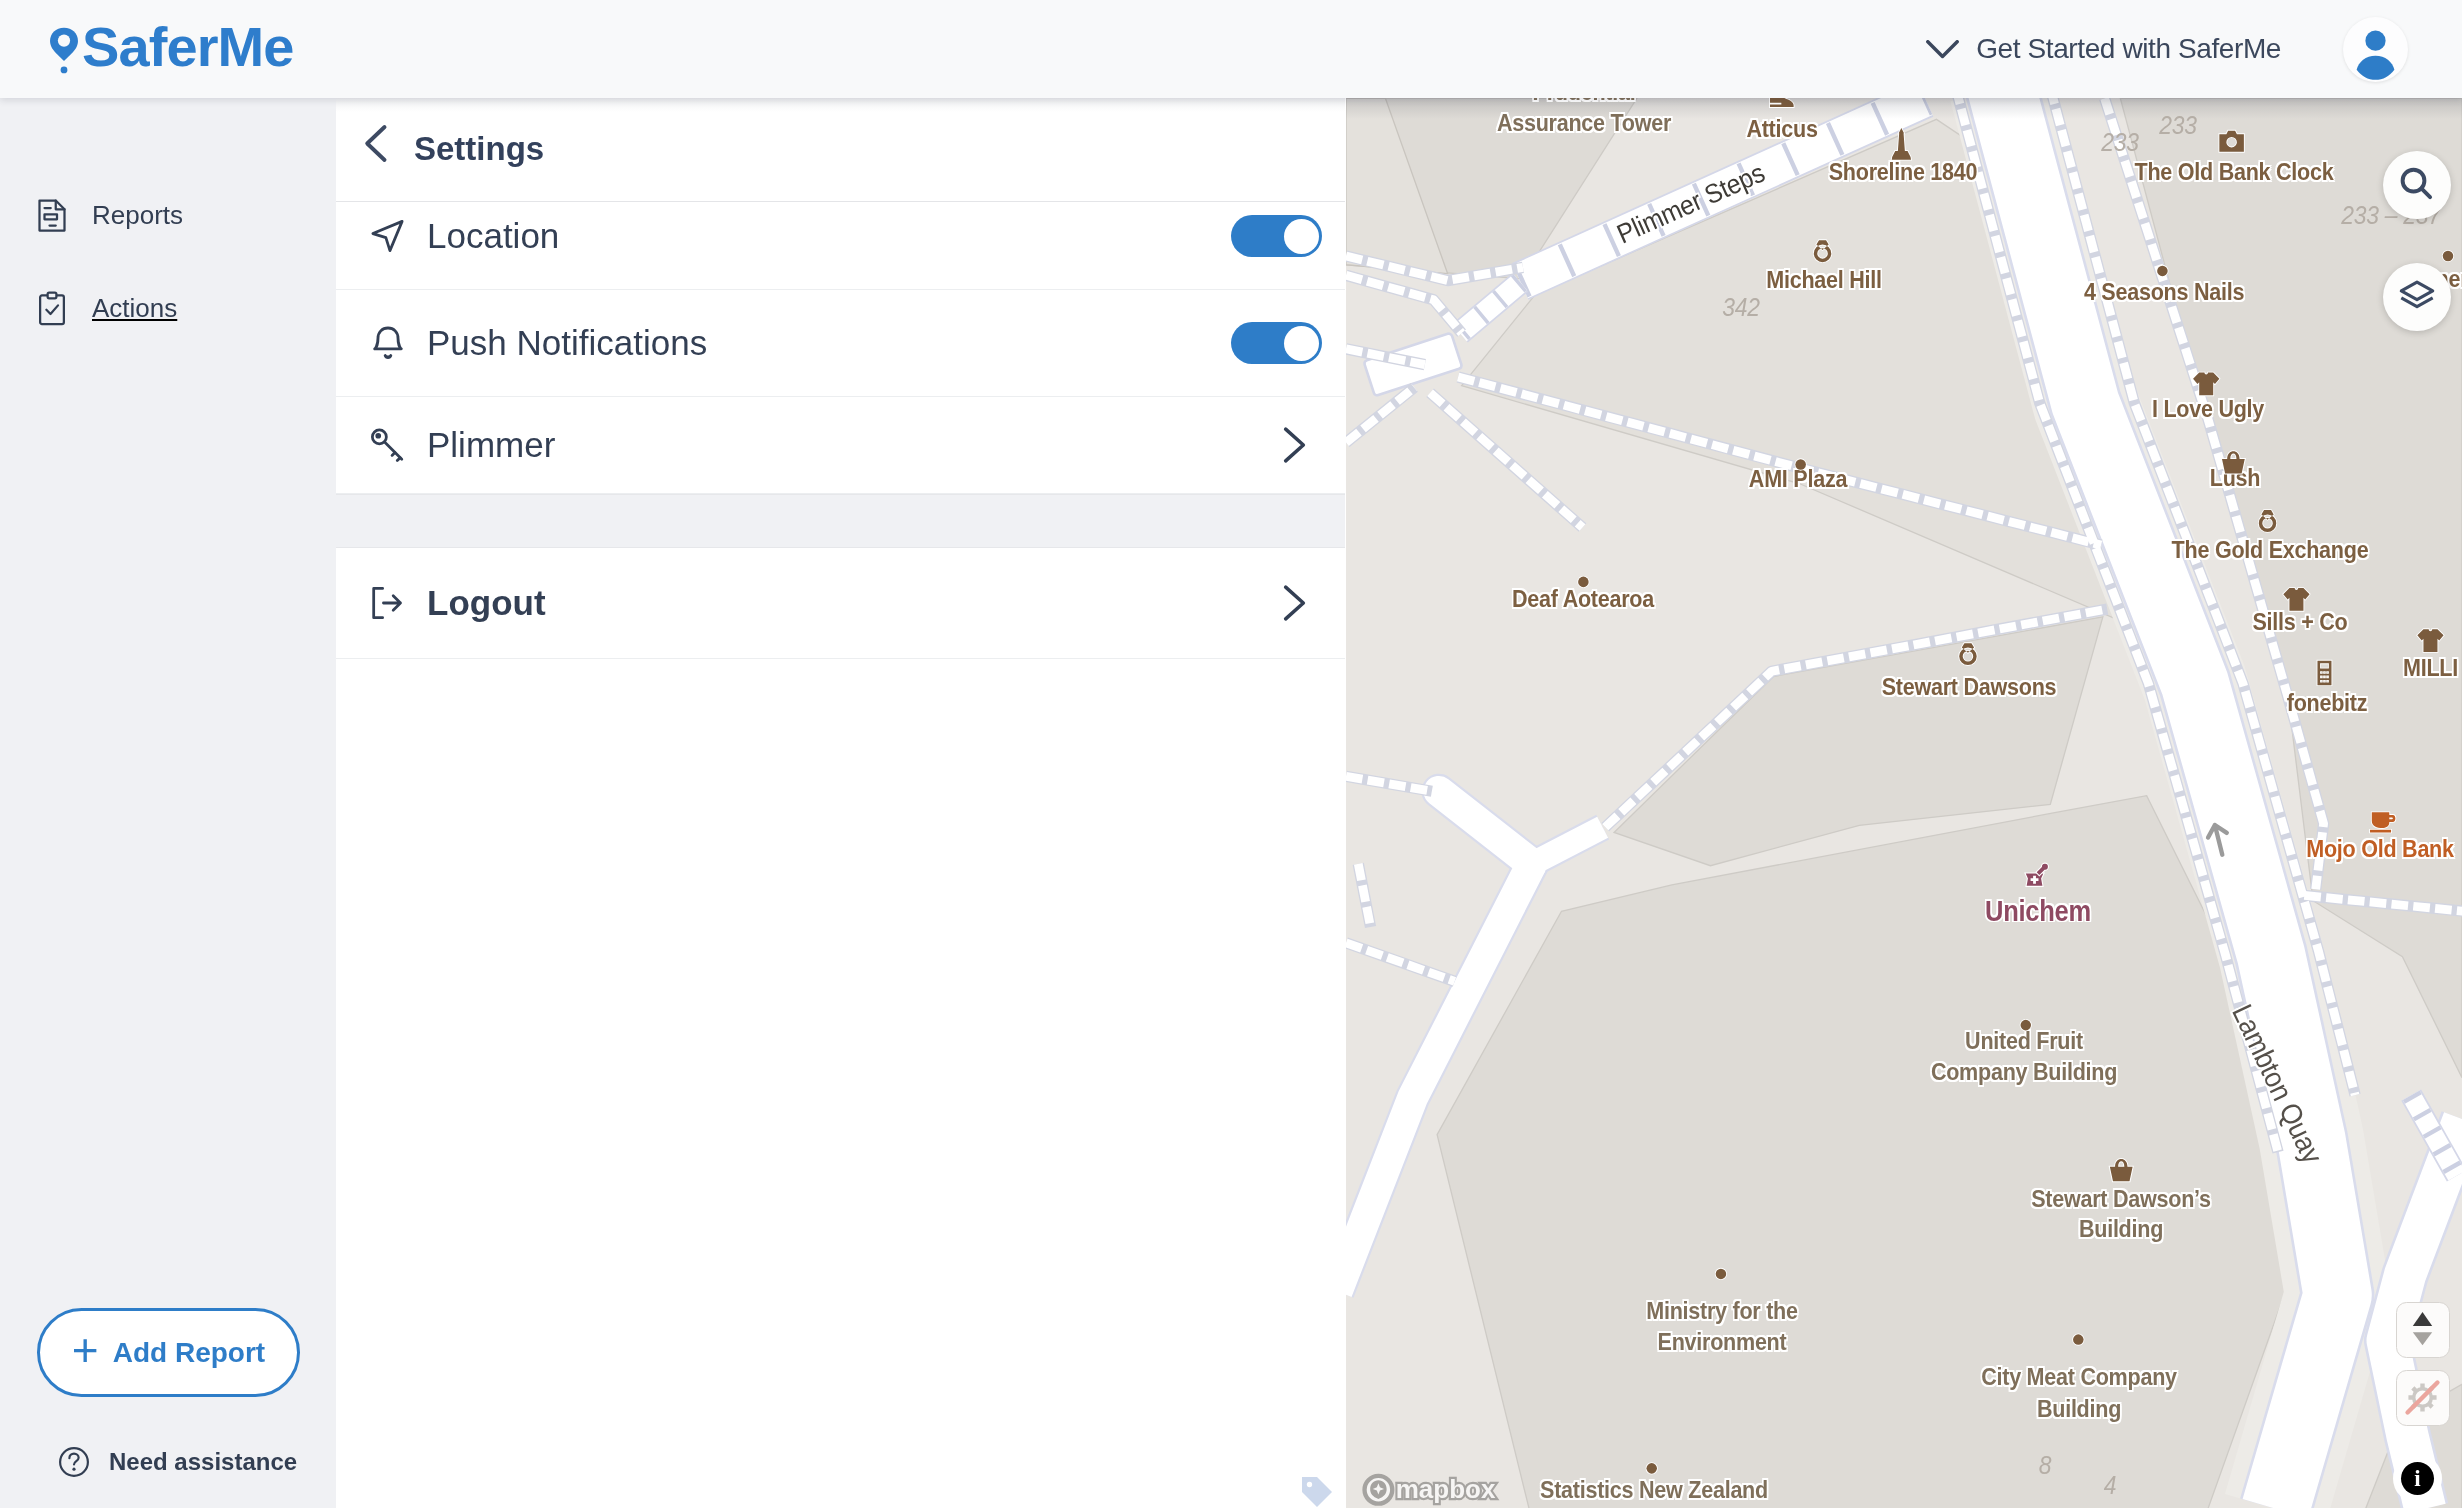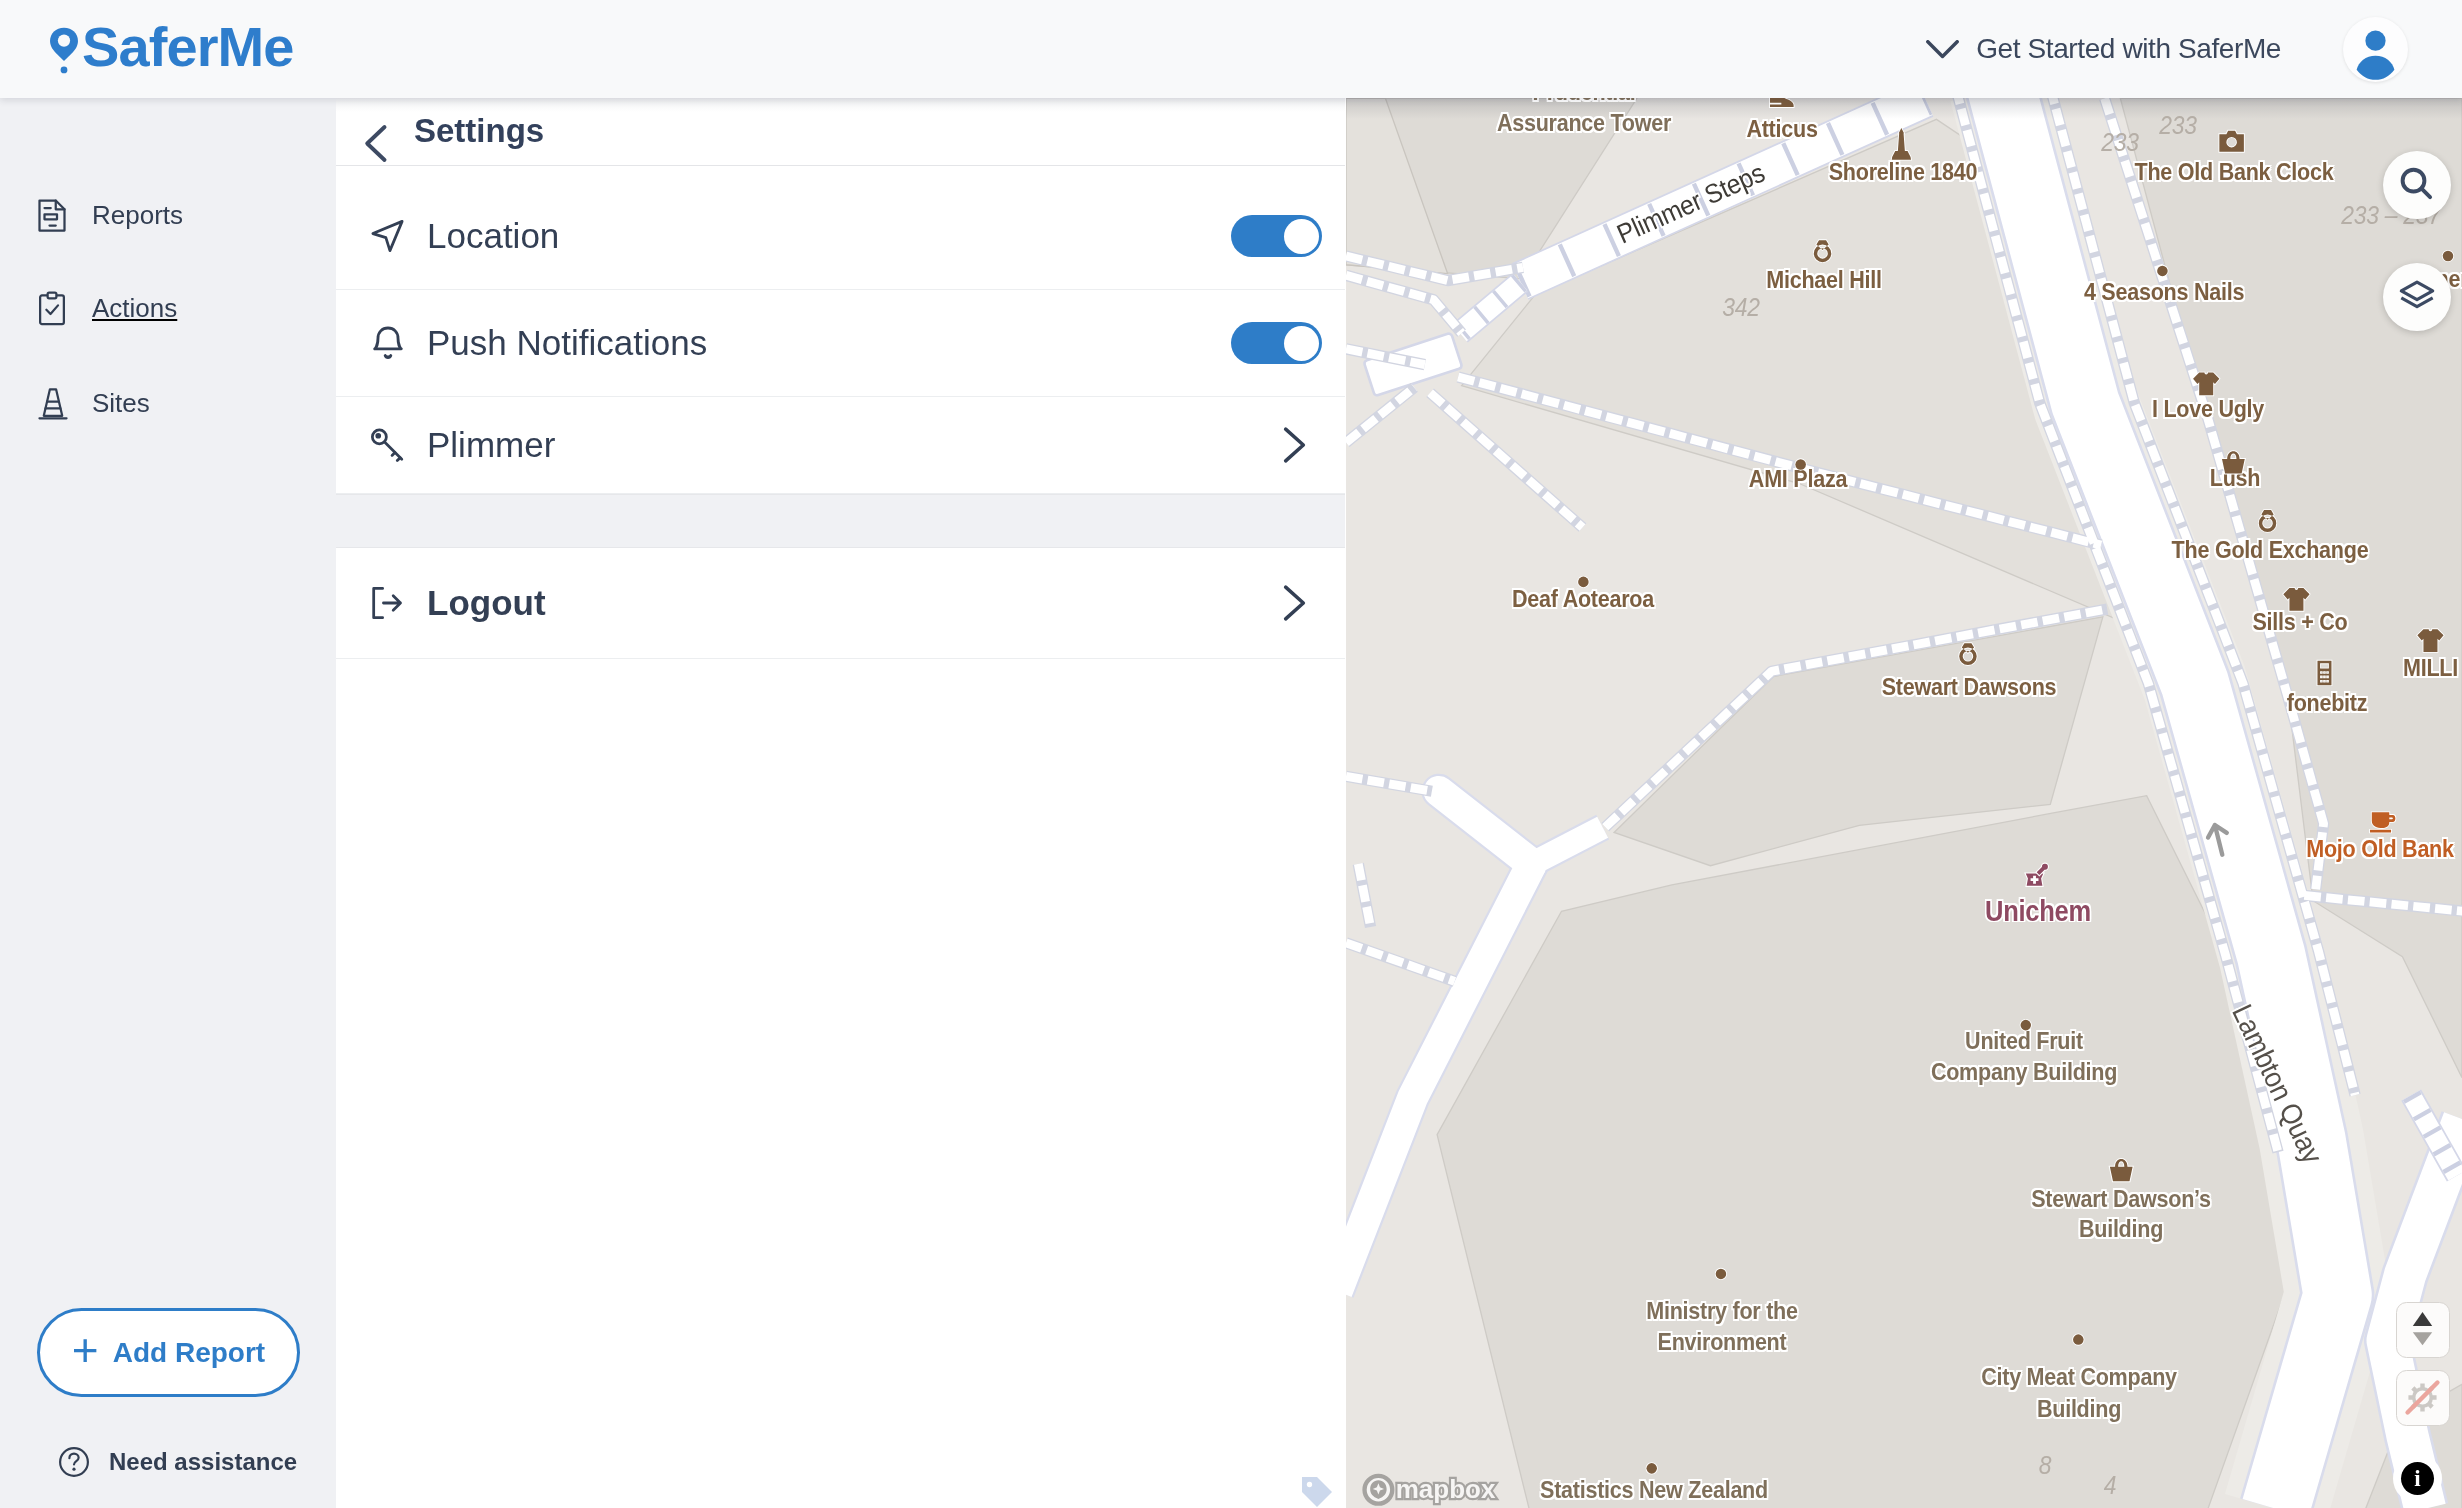--- a/index.html
+++ b/index.html
@@ -19,21 +19,21 @@
   .side-item .lbl { font-size:26px; color:#323e52; margin-left:92px; }
   .side-item svg { position:absolute; left:37px; }
   .addreport { position:absolute; left:37px; top:1210px; width:263px; height:89px; border:3.5px solid #2e7dc8; border-radius:45px; background:#fff; display:flex; align-items:center; justify-content:center; gap:14px; }
   .addreport .plus { font-size:46px; color:#2e7dc8; font-weight:300; line-height:1; margin-top:-5.3px; }
   .addreport .t { font-size:28px; color:#2e7dc8; font-weight:bold; }
   .assist { position:absolute; left:0; top:1346px; width:100%; height:35px; display:flex; align-items:center; }
   .assist .lbl { font-size:24px; color:#323e52; font-weight:bold; margin-left:109px; }
   .assist svg { position:absolute; left:58px; }
   
   .panel { position:absolute; left:336px; top:98px; width:1009px; height:1411px; background:#fff; z-index:10; }
-  .p-head { position:absolute; left:0; top:0; width:100%; height:68px; border-bottom:1.8px solid #e4e5e8; }
+  .p-head { position:absolute; left:0; top:0; width:100%; height:104px; border-bottom:1.8px solid #e4e5e8; }
   .p-head .title { position:absolute; left:78px; top:50%; transform:translateY(-52%); font-size:33px; font-weight:bold; color:#33415c; }
   .backchev { position:absolute; left:26px; top:26px; }
   .rows { position:absolute; left:0; top:85px; width:100%; }
   .row { position:relative; width:100%; height:107px; border-bottom:1.8px solid #eceef0; }
   .row .ic { position:absolute; left:32px; top:50%; transform:translateY(-50%); }
   .row .lbl { position:absolute; left:91px; top:50%; transform:translateY(-50%); font-size:35px; color:#333f54; }
   .toggle { position:absolute; right:23px; top:50%; transform:translateY(-50%); width:91px; height:42px; background:#2e7dc8; border-radius:21px; }
   .toggle::after { content:""; position:absolute; right:3.5px; top:3.5px; width:35px; height:35px; background:#fff; border-radius:50%; }
   .chev { position:absolute; right:39px; top:50%; transform:translateY(-50%); }
   .graygap { width:100%; height:54px; background:#f0f1f4; border-top:1.8px solid #e6e7ea; border-bottom:1.8px solid #e6e7ea; }
@@ -87,28 +87,20 @@
       </svg>
       <div class="lbl">Reports</div>
     </div>
     <div class="side-item" style="top:184px;text-decoration:underline;">
       <svg width="30" height="35" viewBox="0 0 24 28" fill="none" stroke="#323e52" stroke-width="1.8" stroke-linejoin="round" stroke-linecap="round">
         <rect x="2.5" y="3.5" width="19" height="23" rx="1.5"></rect>
         <rect x="8.5" y="1.2" width="7" height="4.6" rx="1.2" fill="#f0f1f4"></rect>
         <path d="M7.5 15 L10.8 18.4 L16.8 11.5"></path>
       </svg>
       <div class="lbl">Actions</div>
-    </div>
-    <div class="side-item" style="top:279px;">
-      <svg width="32" height="35" viewBox="0 0 26 28" fill="none" stroke="#323e52" stroke-width="1.8" stroke-linejoin="round" stroke-linecap="round">
-        <path d="M10.5 2.5 H15.5 L20.5 24 H5.5 Z"></path>
-        <path d="M8.2 12.5 H17.6 M6.9 18 H19"></path>
-        <path d="M2 26 H24"></path>
-      </svg>
-      <div class="lbl">Sites</div>
     </div>
     <div class="addreport">
       <span class="plus">+</span>
       <span class="t">Add Report</span>
     </div>
     <div class="assist">
       <svg width="32" height="32" viewBox="0 0 38 38" fill="none">
         <circle cx="19" cy="19" r="16.5" stroke="#323e52" stroke-width="2.6"></circle>
         <path d="M13.5 14.5 C13.5 11 16 9 19 9 C22 9 24.5 11.2 24.5 14 C24.5 18 19 18 19 22" stroke="#323e52" stroke-width="2.6" stroke-linecap="round"></path>
         <circle cx="19" cy="27.5" r="1.9" fill="#323e52"></circle>

